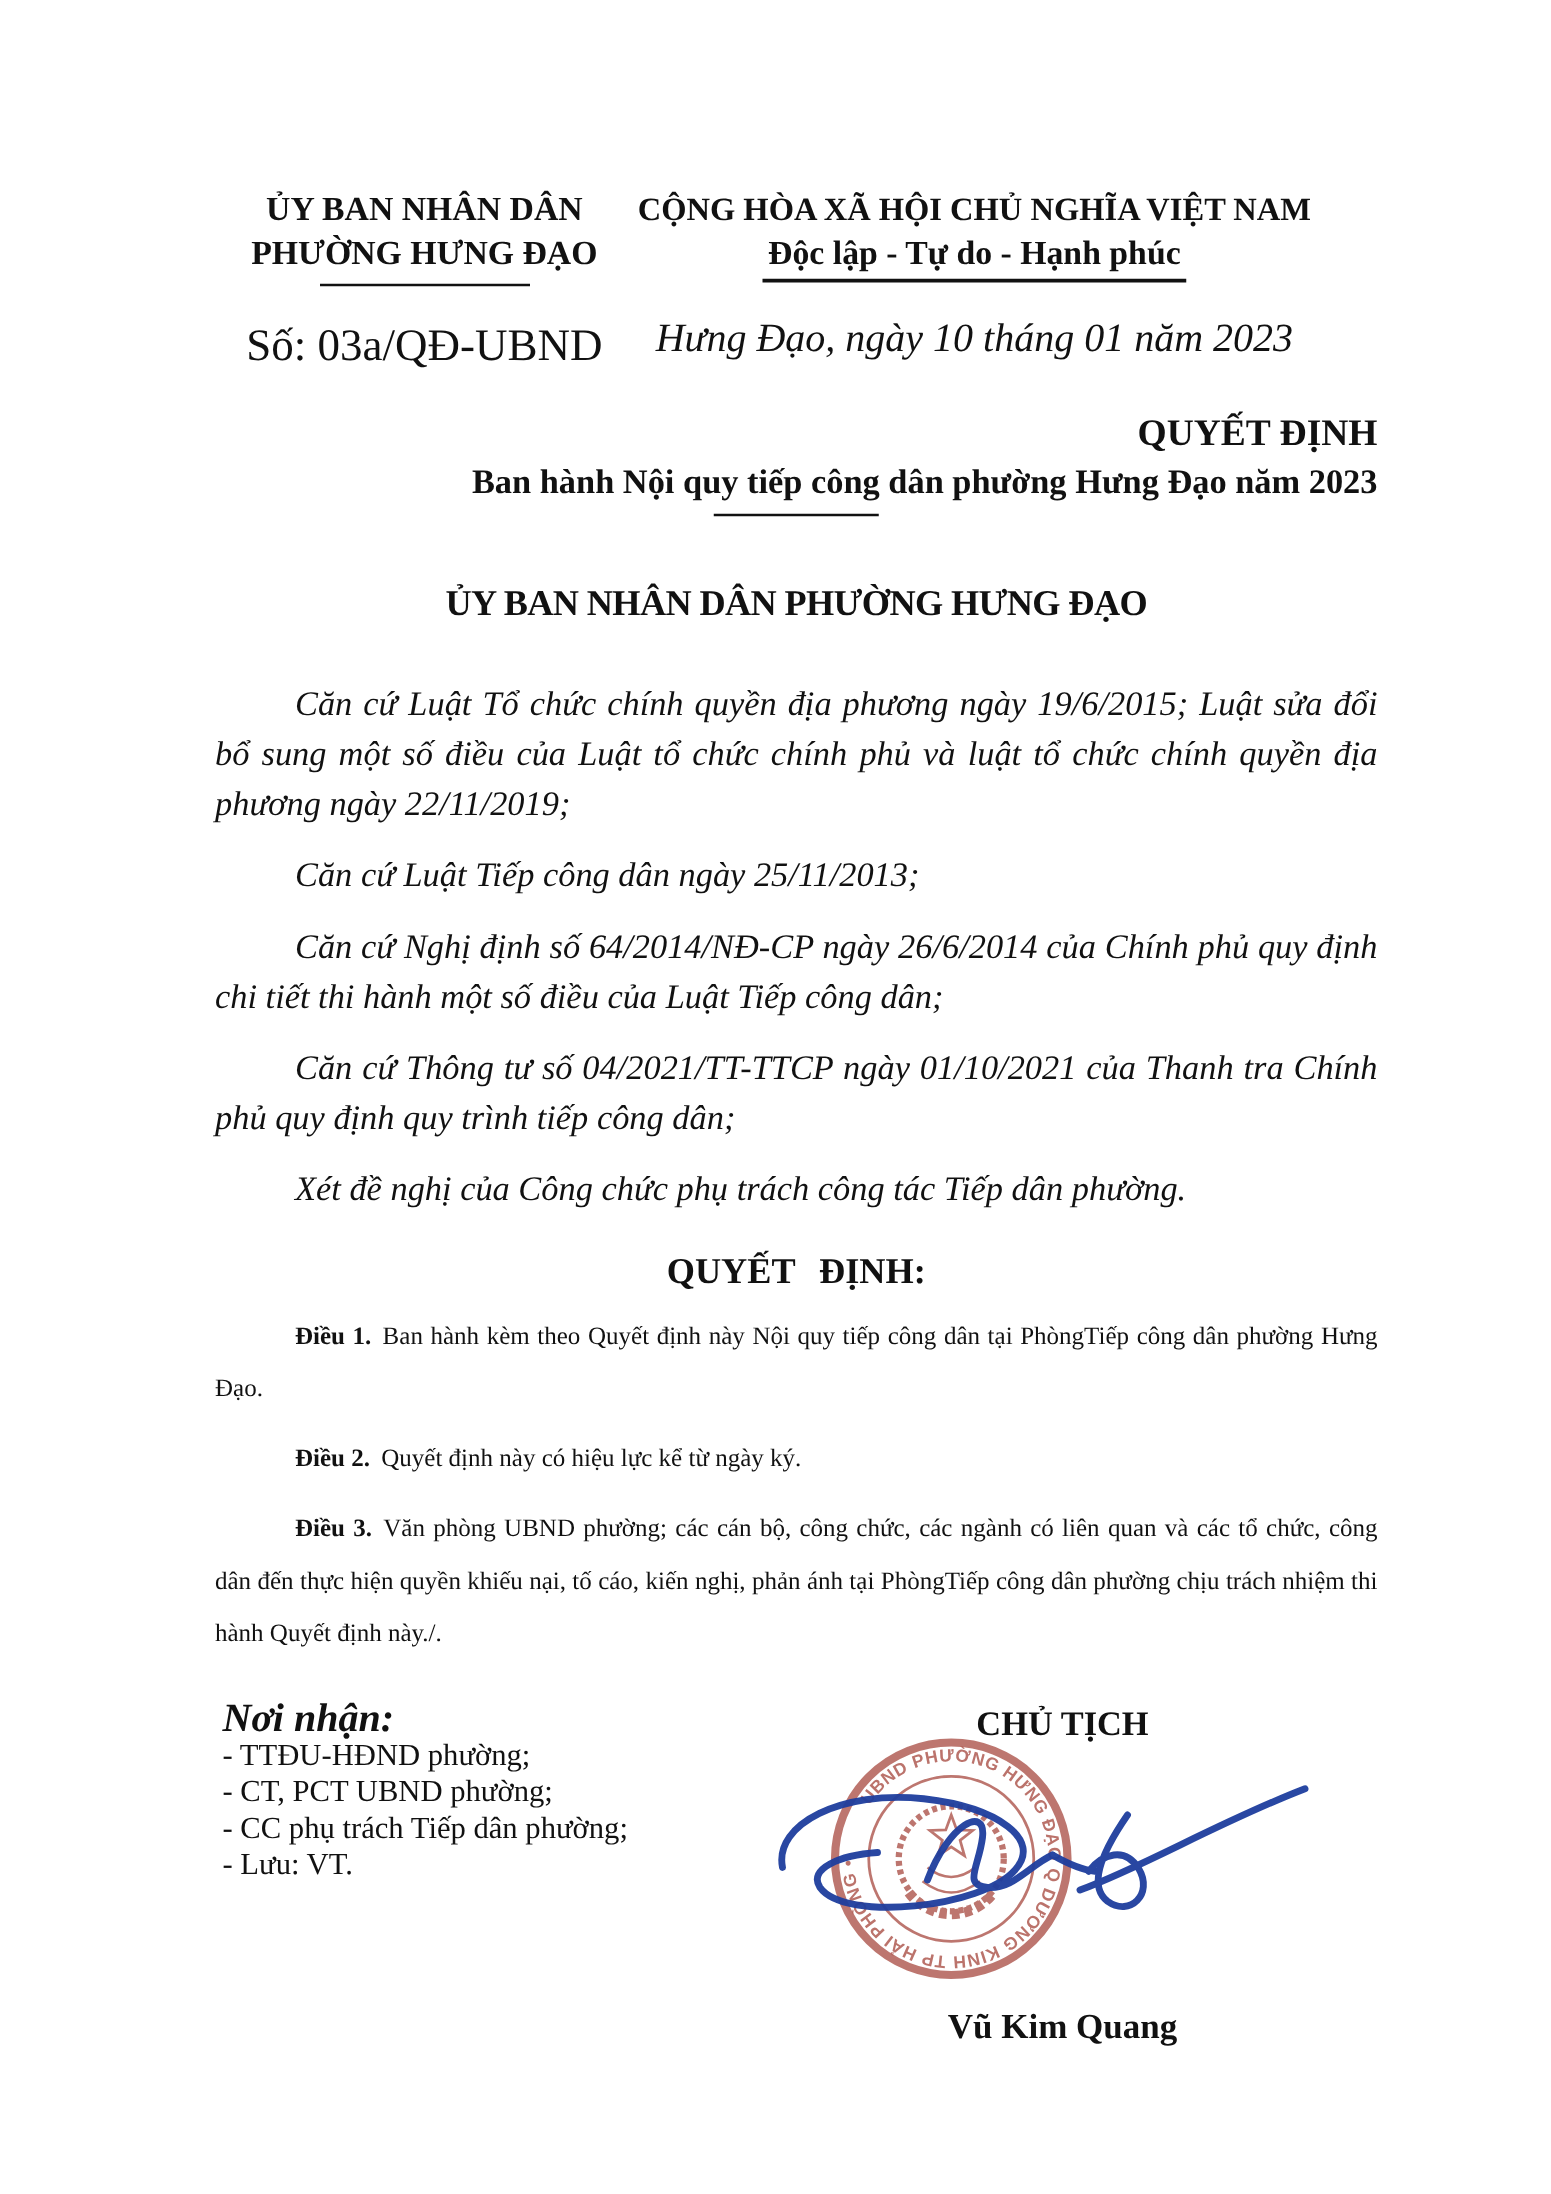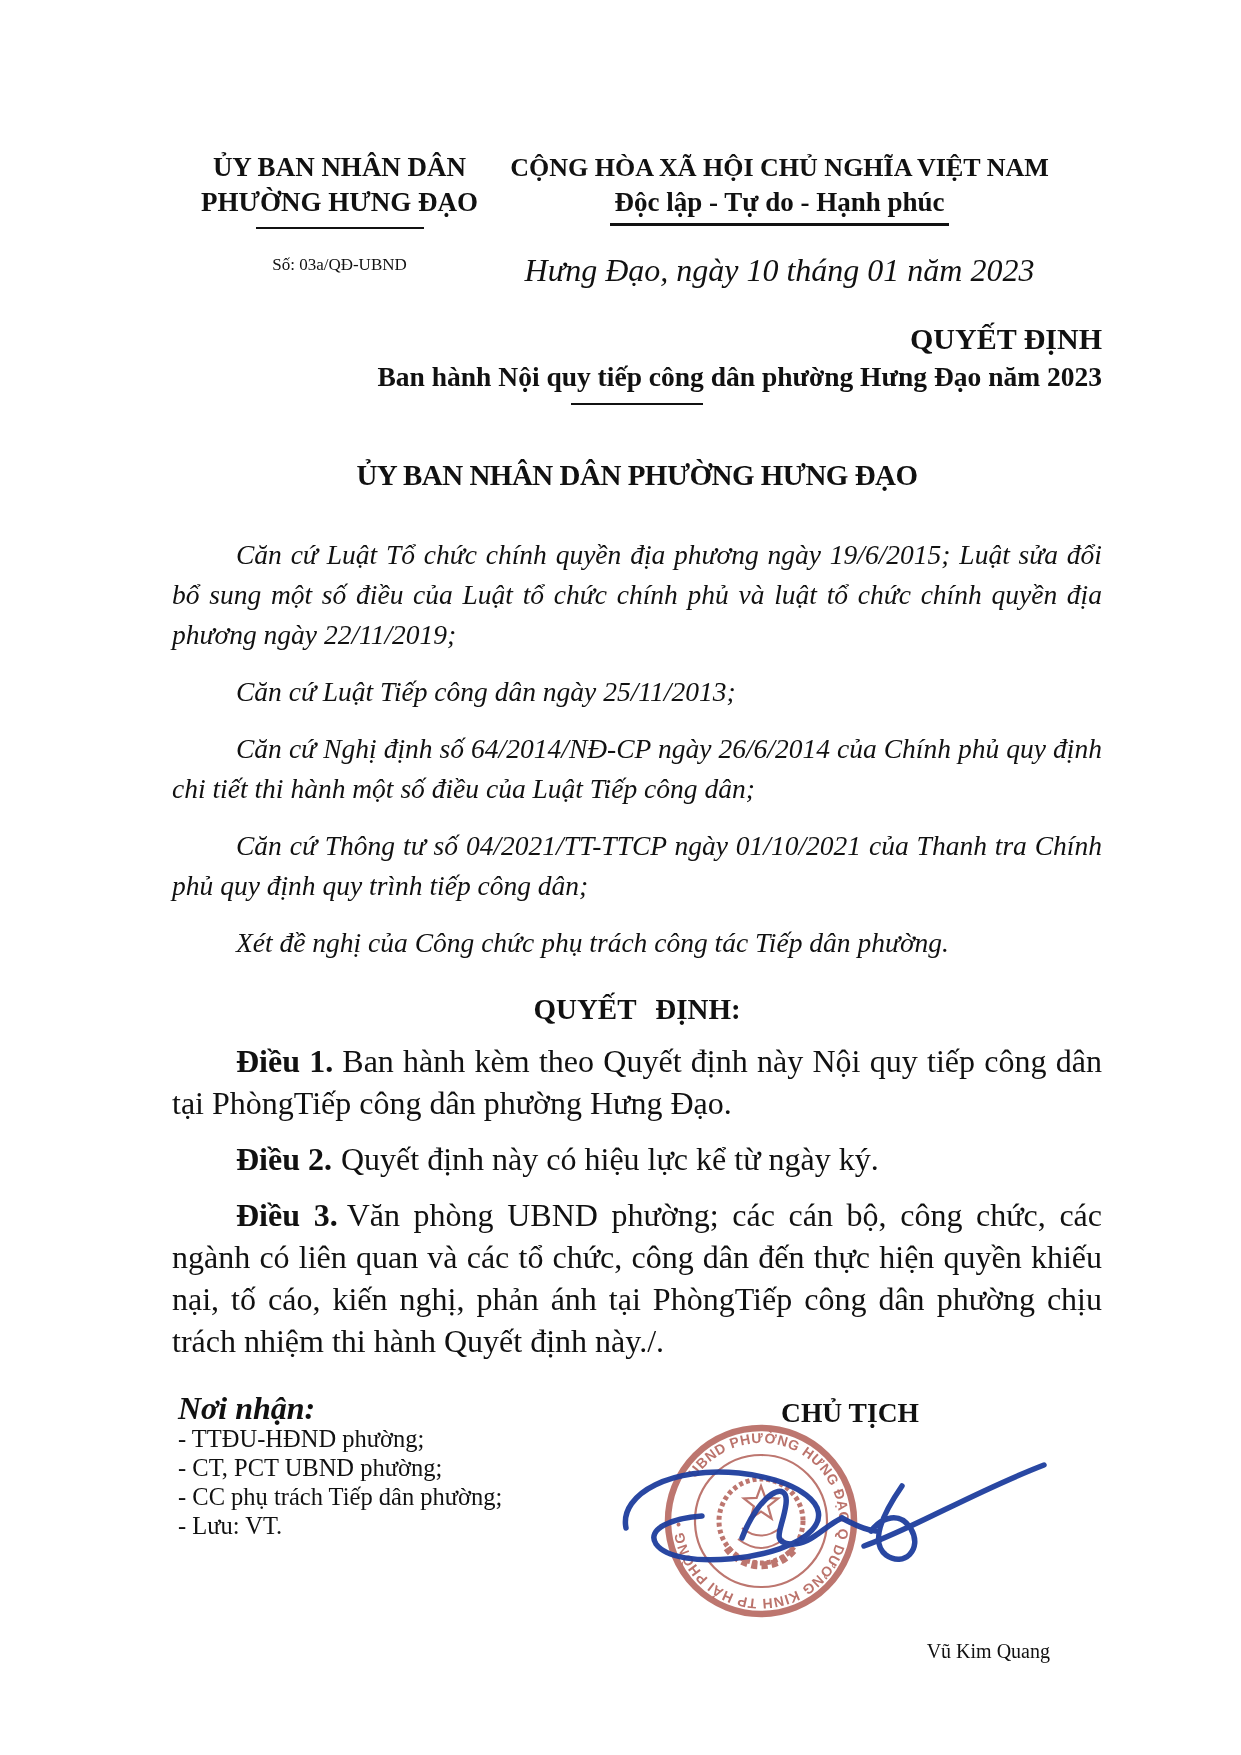--- a/index.html
+++ b/index.html
@@ -11,55 +11,55 @@
     background:#ffffff;
     color:#111;
     font-family:"Liberation Serif", serif;
     overflow:hidden;
   }
   
   .doc-header{display:flex;}
   .h-left{width:335px;text-align:center;flex:0 0 auto;}
   .h-left .l1,.h-left .l2{font-weight:700;font-size:27px;line-height:35px;}
   .h-rule{width:168px;border-top:2.5px solid #111;margin:7px auto 0;}
-  .h-num{font-size:17px;margin-top:26px;}
+  .h-num{font-size:36px;margin-top:26px;}
   .h-right{flex:1;text-align:center;padding-right:50px;}
   .r1{font-weight:700;font-size:26px;line-height:35px;}
   .r2{font-weight:700;font-size:27px;display:inline-block;border-bottom:3px solid #111;padding:0 4px 5px;margin-top:2px;}
   .dateline{font-style:italic;font-size:32px;margin-top:26px;}
   
   .title-block{text-align:right;margin-top:32px;}
   .t1{font-weight:700;font-size:30px;line-height:36px;}
   .t2{font-weight:700;font-size:27.5px;line-height:36px;margin-top:2px;}
   .t-rule{width:132px;border-top:2.5px solid #111;margin:8px auto 0;}
   .issuer{ text-align:center;font-weight:700;font-size:29px;margin-top:54px;letter-spacing:-0.5px;}
   
   .preamble{margin-top:26px;}
   .preamble p{
     font-style:italic;font-size:27.5px;line-height:40px;
     text-align:justify;text-indent:64px;margin:0 0 0 0;padding-top:17px;
   }
   .decision{text-align:center;font-weight:700;font-size:29px;word-spacing:12px;margin-top:30px;}
   
   .articles p{
-    font-size:32px;line-height:42px;text-align:justify;text-indent:64px;
+    font-size:20px;line-height:42px;text-align:justify;text-indent:64px;
     margin:0;padding-top:14px;
   }
   .art-label{font-weight:700;margin-right:9px;}
   
   .doc-footer{display:flex;margin-top:30px;}
   .f-left{width:472px;flex:0 0 auto;padding-left:6px;}
   .recip-label{font-weight:700;font-style:italic;font-size:32px;line-height:32px;}
   .recip{font-size:24.5px;line-height:29px;}
   .f-right{flex:1;position:relative;text-align:center;padding-right:52px;height:470px;}
   .s1{font-weight:700;font-size:27.5px;line-height:34px;}
   .s2{font-weight:700;font-size:27.5px;line-height:34px;margin-top:4px;}
   .signer{
     position:absolute;top:248px;left:0;right:52px;
-    text-align:right;font-weight:400;font-size:20px;
+    text-align:center;font-weight:700;font-size:28px;
   }
   .seal-wrap{position:absolute;left:-36px;top:26px;width:520px;height:250px;pointer-events:none;}
 </style>
 </head>
 <body>
 
 <div class="page">
 
   <div class="doc-header">
     <div class="h-left">

